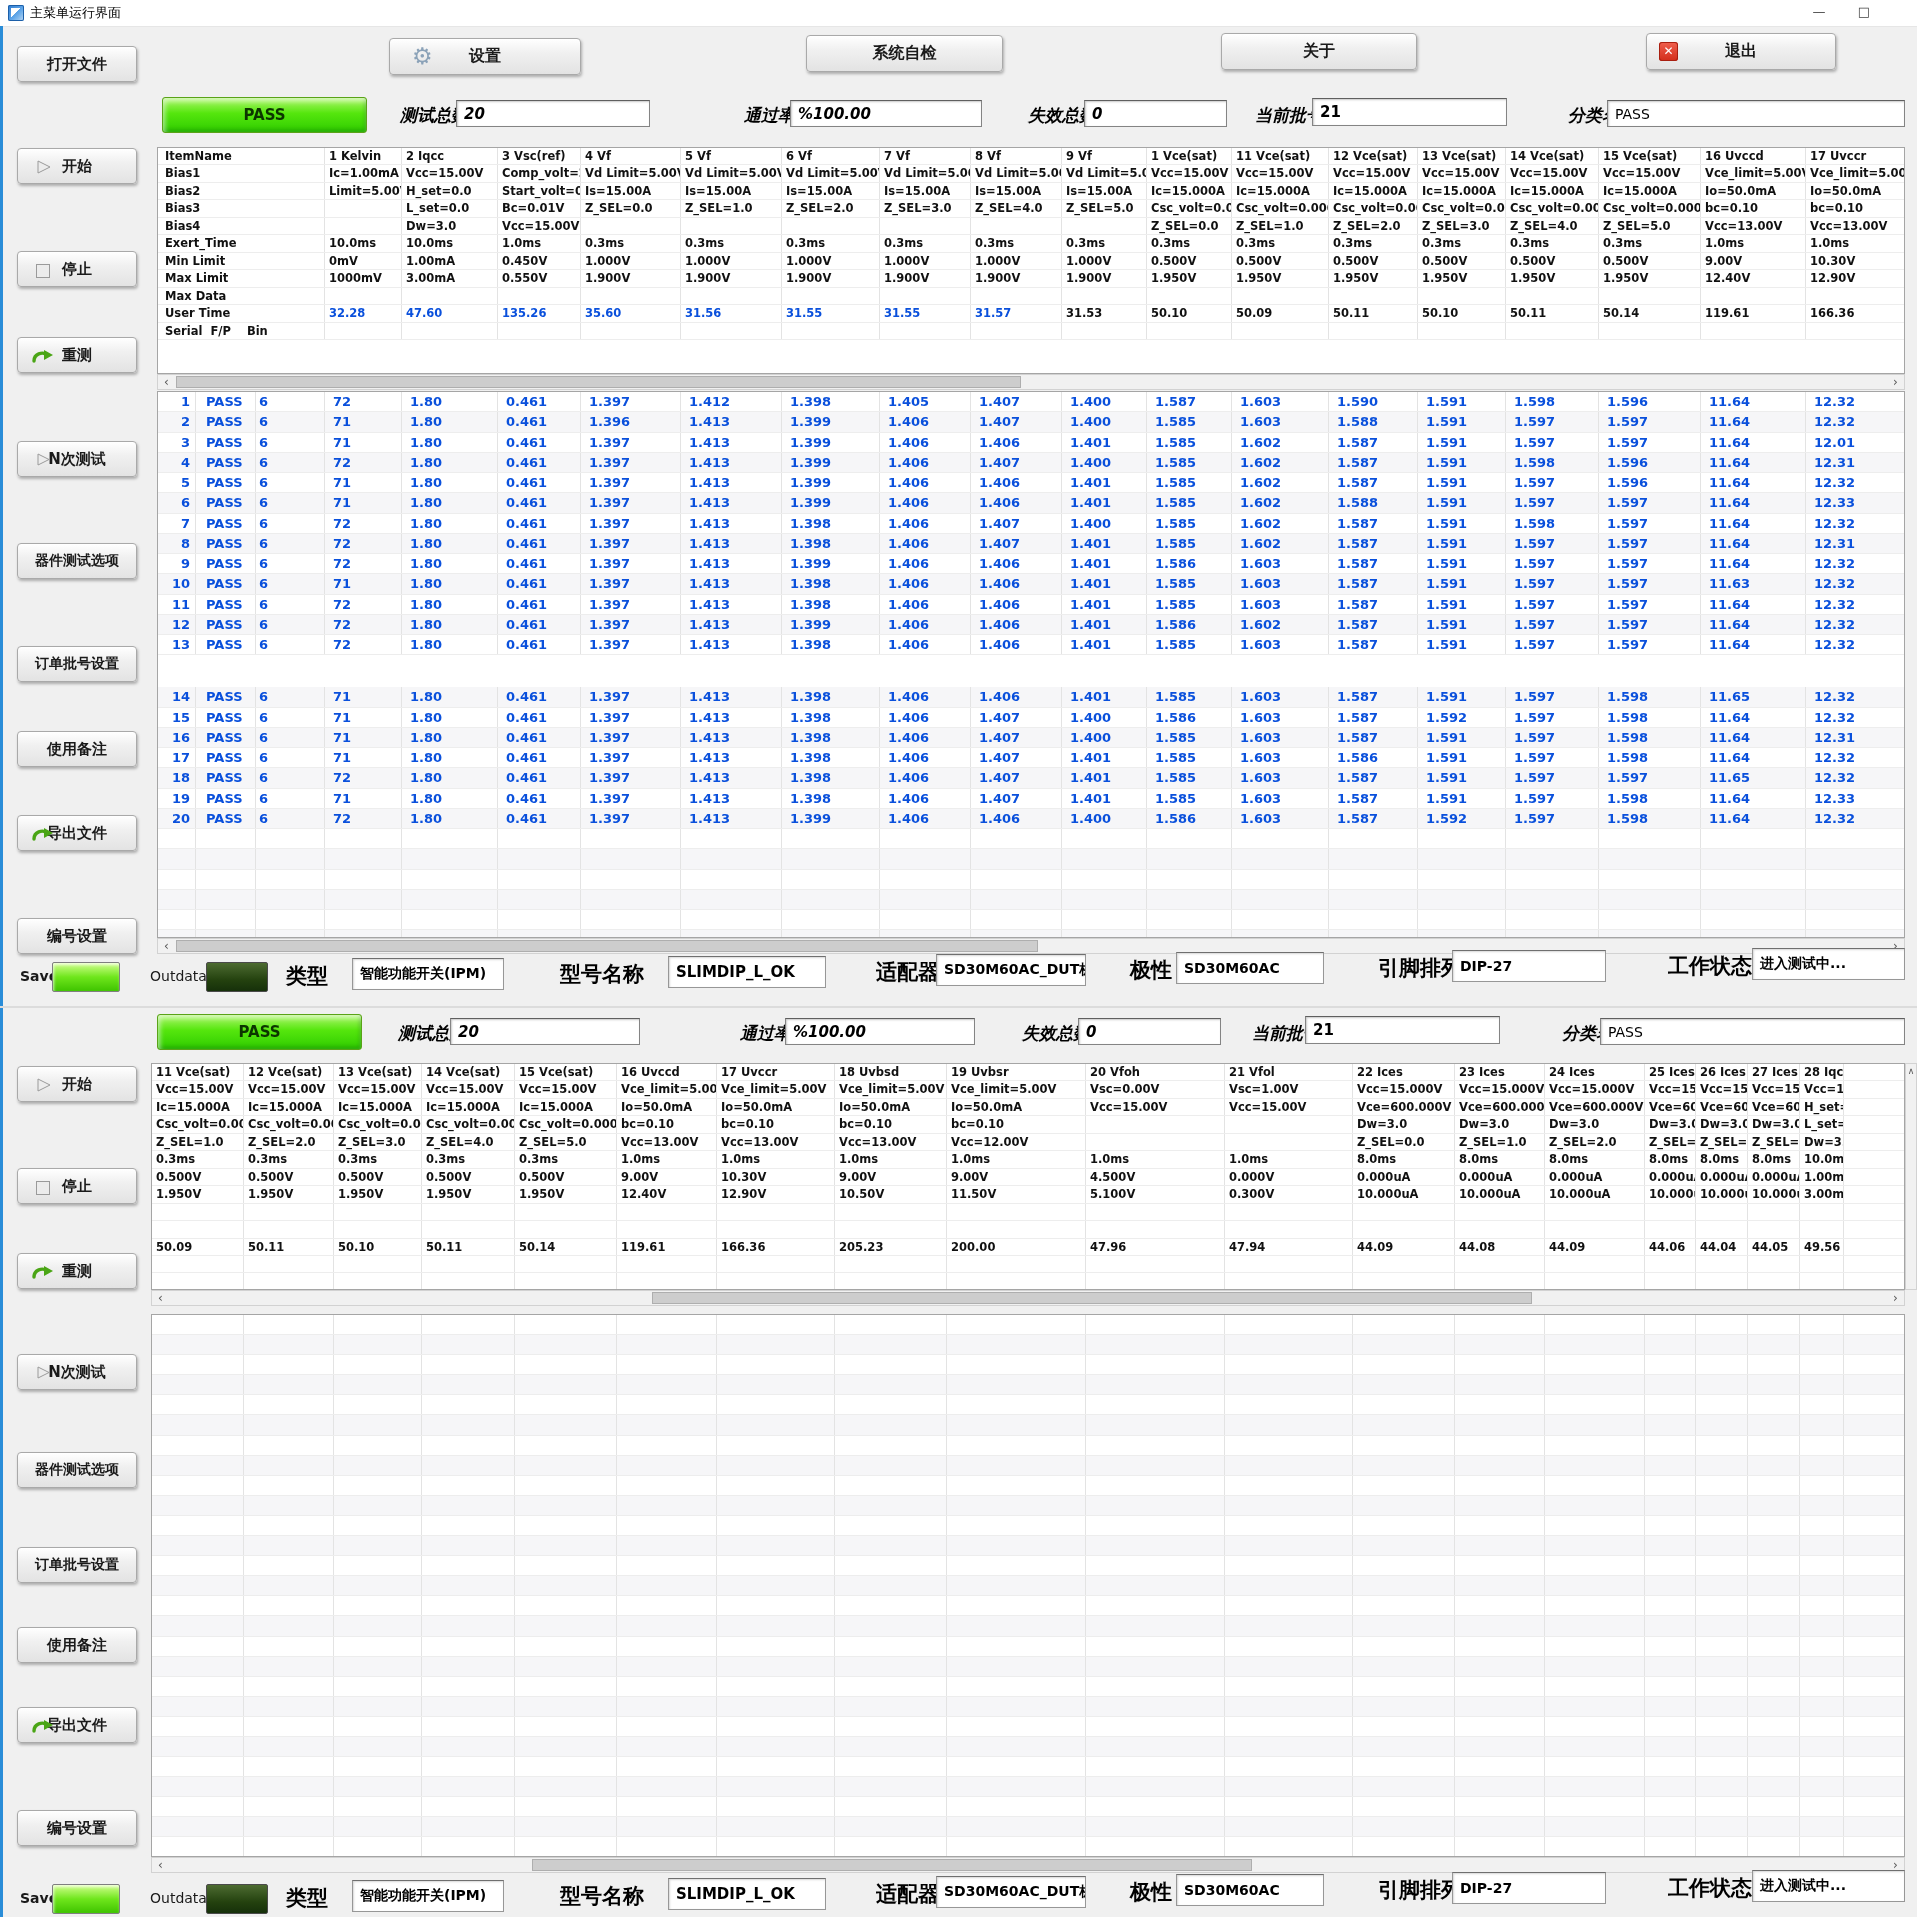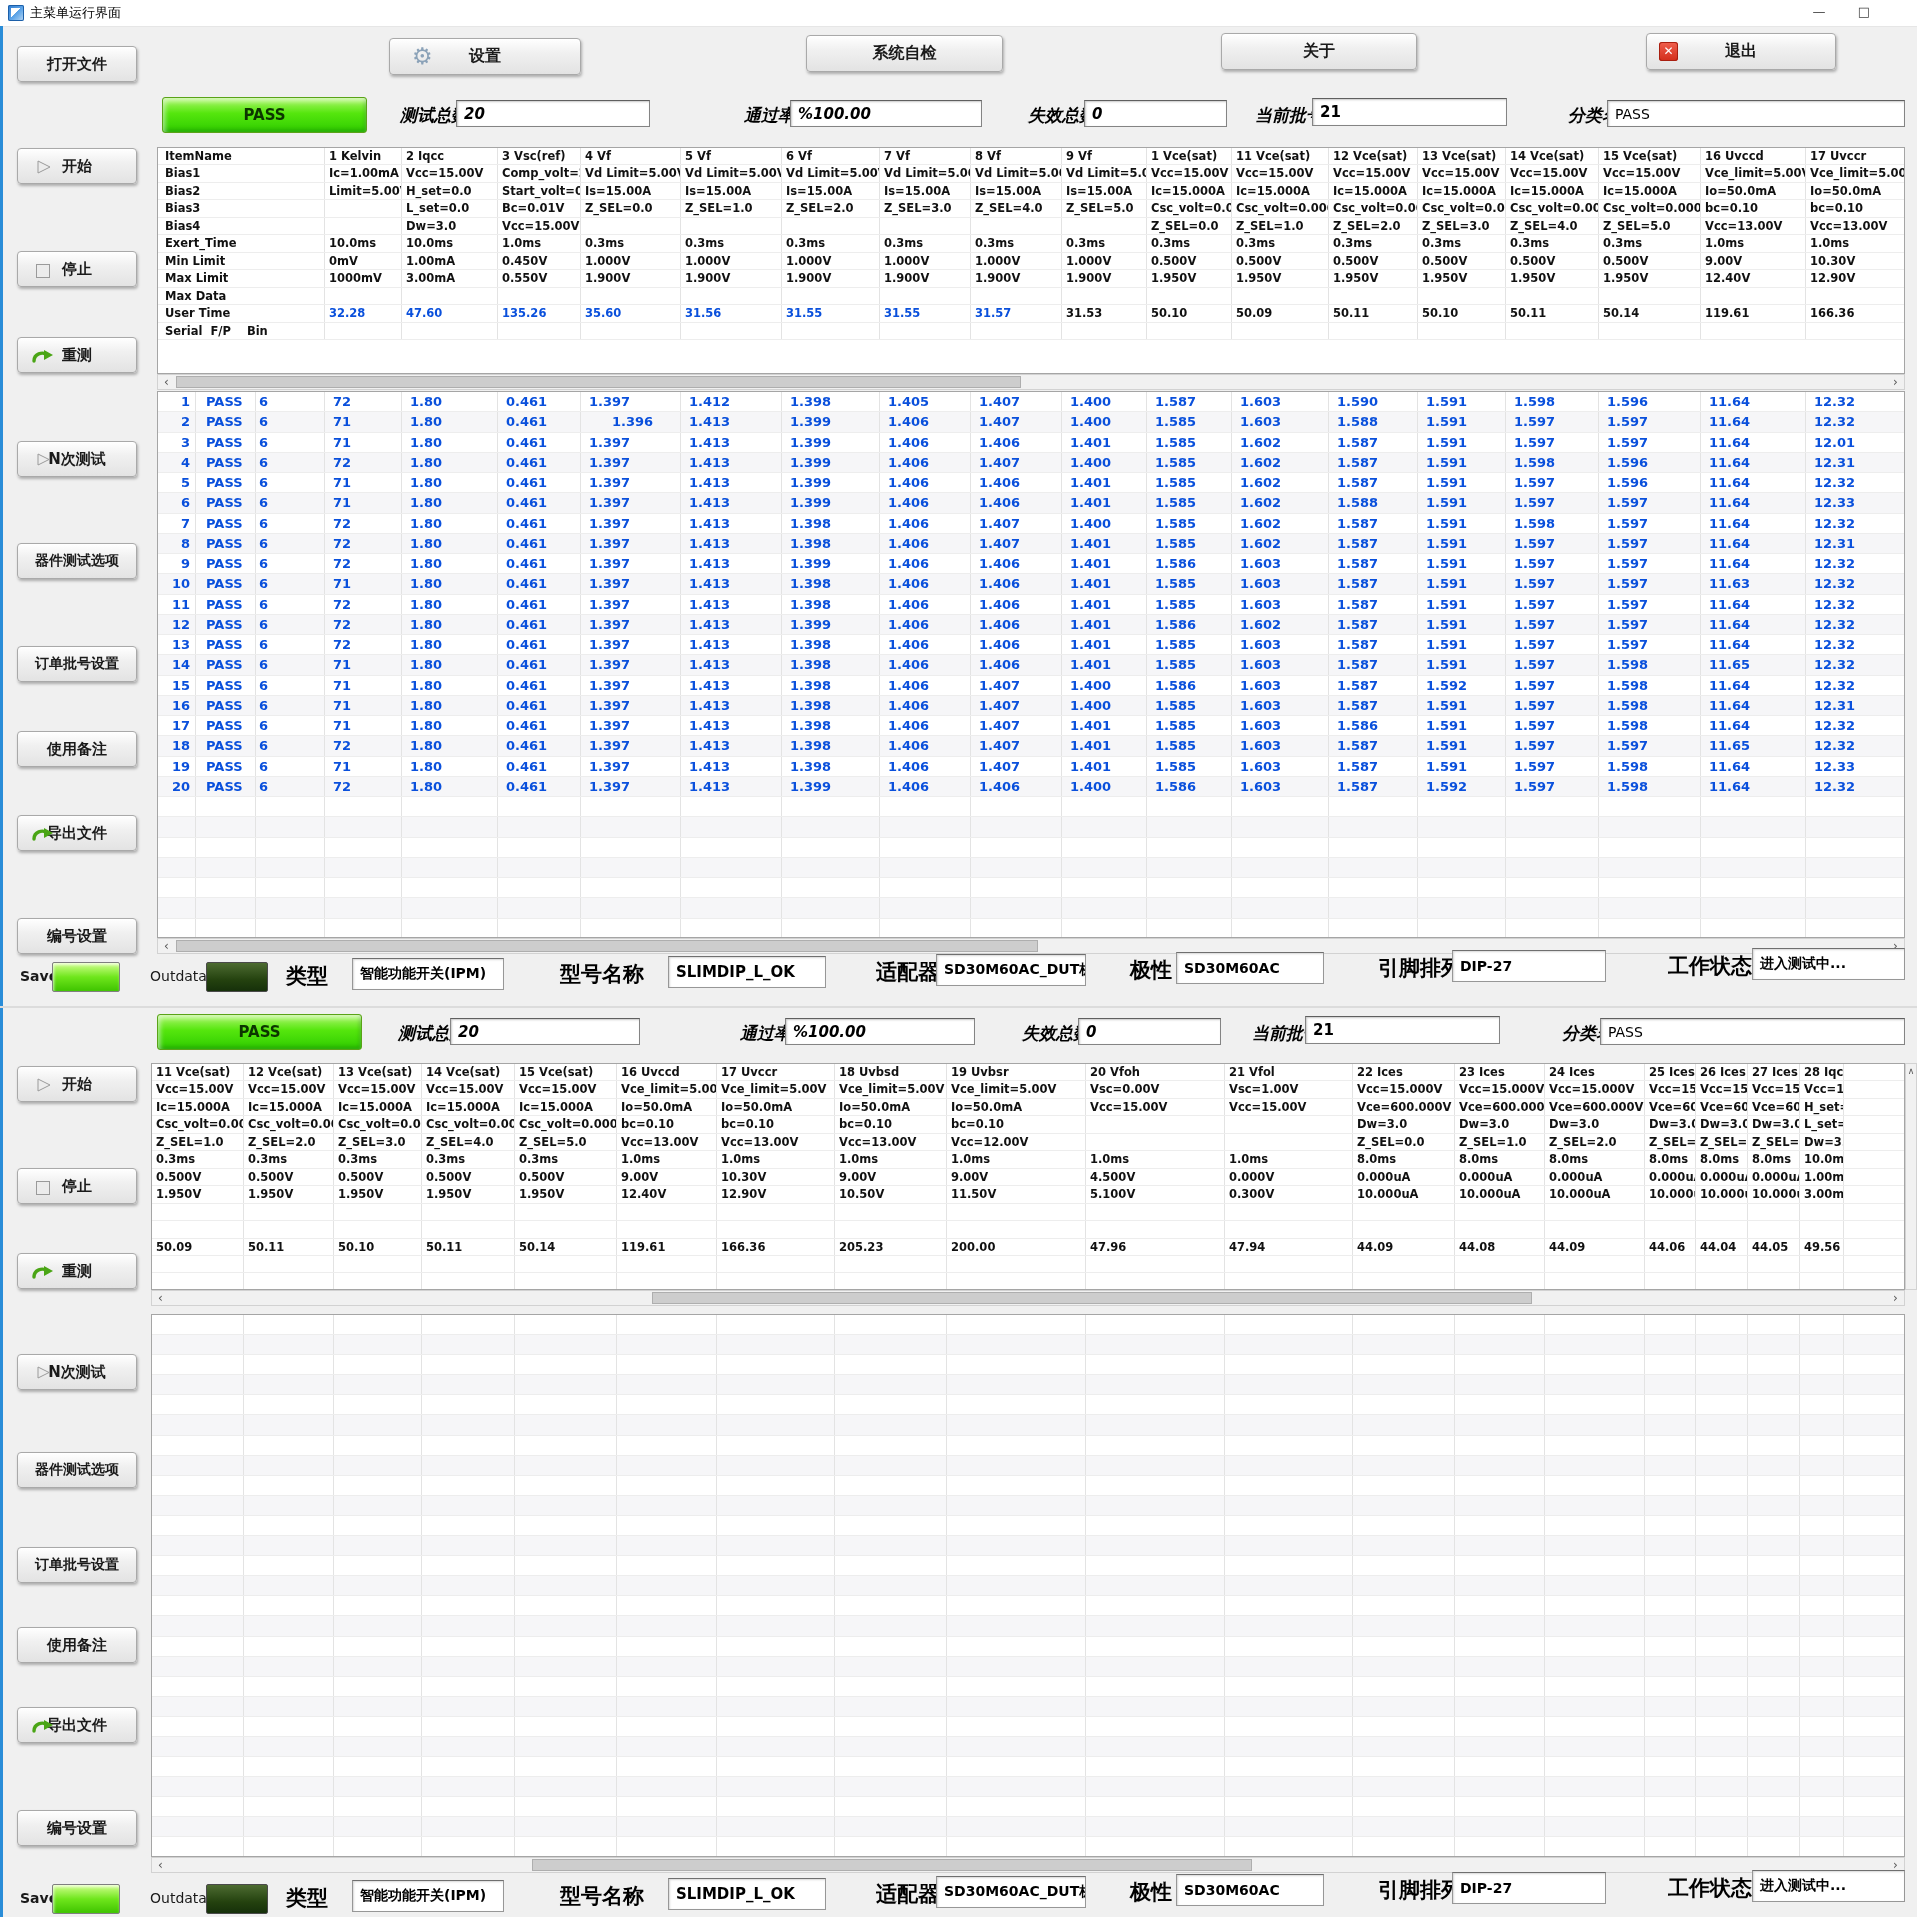--- a/index.html
+++ b/index.html
@@ -398,21 +398,21 @@
       <div class="cell blue dcell" style="width: 105px; line-height: 20.25px; padding-left: 8px;">11.64</div>
       <div class="cell blue dcell" style="width: 100px; line-height: 20.25px; padding-left: 8px;">12.32</div>
     </div>
     <div class="grow alt" style="height: 20.25px;">
       <div class="cell blue dcell" style="width: 38px; line-height: 20.25px; padding-left: 0px; text-align: right; padding-right: 5px;">2</div>
       <div class="cell blue dcell" style="width: 60px; line-height: 20.25px; padding-left: 10px;">PASS</div>
       <div class="cell blue dcell" style="width: 69px; line-height: 20.25px; padding-left: 3px;">6</div>
       <div class="cell blue dcell" style="width: 77px; line-height: 20.25px; padding-left: 8px;">71</div>
       <div class="cell blue dcell" style="width: 96px; line-height: 20.25px; padding-left: 8px;">1.80</div>
       <div class="cell blue dcell" style="width: 83px; line-height: 20.25px; padding-left: 8px;">0.461</div>
-      <div class="cell blue dcell" style="width: 100px; line-height: 20.25px; padding-left: 8px; text-align: center;">1.396</div>
+      <div class="cell blue dcell" style="width: 100px; line-height: 20.25px; padding-left: 8px;">1.396</div>
       <div class="cell blue dcell" style="width: 101px; line-height: 20.25px; padding-left: 8px;">1.413</div>
       <div class="cell blue dcell" style="width: 98px; line-height: 20.25px; padding-left: 8px;">1.399</div>
       <div class="cell blue dcell" style="width: 91px; line-height: 20.25px; padding-left: 8px;">1.406</div>
       <div class="cell blue dcell" style="width: 91px; line-height: 20.25px; padding-left: 8px;">1.407</div>
       <div class="cell blue dcell" style="width: 85px; line-height: 20.25px; padding-left: 8px;">1.400</div>
       <div class="cell blue dcell" style="width: 85px; line-height: 20.25px; padding-left: 8px;">1.585</div>
       <div class="cell blue dcell" style="width: 97px; line-height: 20.25px; padding-left: 8px;">1.603</div>
       <div class="cell blue dcell" style="width: 89px; line-height: 20.25px; padding-left: 8px;">1.588</div>
       <div class="cell blue dcell" style="width: 88px; line-height: 20.25px; padding-left: 8px;">1.591</div>
       <div class="cell blue dcell" style="width: 93px; line-height: 20.25px; padding-left: 8px;">1.597</div>
@@ -655,21 +655,21 @@
       <div class="cell blue dcell" style="width: 85px; line-height: 20.25px; padding-left: 8px;">1.401</div>
       <div class="cell blue dcell" style="width: 85px; line-height: 20.25px; padding-left: 8px;">1.585</div>
       <div class="cell blue dcell" style="width: 97px; line-height: 20.25px; padding-left: 8px;">1.603</div>
       <div class="cell blue dcell" style="width: 89px; line-height: 20.25px; padding-left: 8px;">1.587</div>
       <div class="cell blue dcell" style="width: 88px; line-height: 20.25px; padding-left: 8px;">1.591</div>
       <div class="cell blue dcell" style="width: 93px; line-height: 20.25px; padding-left: 8px;">1.597</div>
       <div class="cell blue dcell" style="width: 102px; line-height: 20.25px; padding-left: 8px;">1.597</div>
       <div class="cell blue dcell" style="width: 105px; line-height: 20.25px; padding-left: 8px;">11.64</div>
       <div class="cell blue dcell" style="width: 100px; line-height: 20.25px; padding-left: 8px;">12.32</div>
     </div>
-    <div class="grow alt" style="height: 20.25px;">
+    <div class="grow alt" style="height: 20.25px; margin-top: 32px;">
       <div class="cell blue dcell" style="width: 38px; line-height: 20.25px; padding-left: 0px; text-align: right; padding-right: 5px;">14</div>
       <div class="cell blue dcell" style="width: 60px; line-height: 20.25px; padding-left: 10px;">PASS</div>
       <div class="cell blue dcell" style="width: 69px; line-height: 20.25px; padding-left: 3px;">6</div>
       <div class="cell blue dcell" style="width: 77px; line-height: 20.25px; padding-left: 8px;">71</div>
       <div class="cell blue dcell" style="width: 96px; line-height: 20.25px; padding-left: 8px;">1.80</div>
       <div class="cell blue dcell" style="width: 83px; line-height: 20.25px; padding-left: 8px;">0.461</div>
       <div class="cell blue dcell" style="width: 100px; line-height: 20.25px; padding-left: 8px;">1.397</div>
       <div class="cell blue dcell" style="width: 101px; line-height: 20.25px; padding-left: 8px;">1.413</div>
       <div class="cell blue dcell" style="width: 98px; line-height: 20.25px; padding-left: 8px;">1.398</div>
       <div class="cell blue dcell" style="width: 91px; line-height: 20.25px; padding-left: 8px;">1.406</div>

